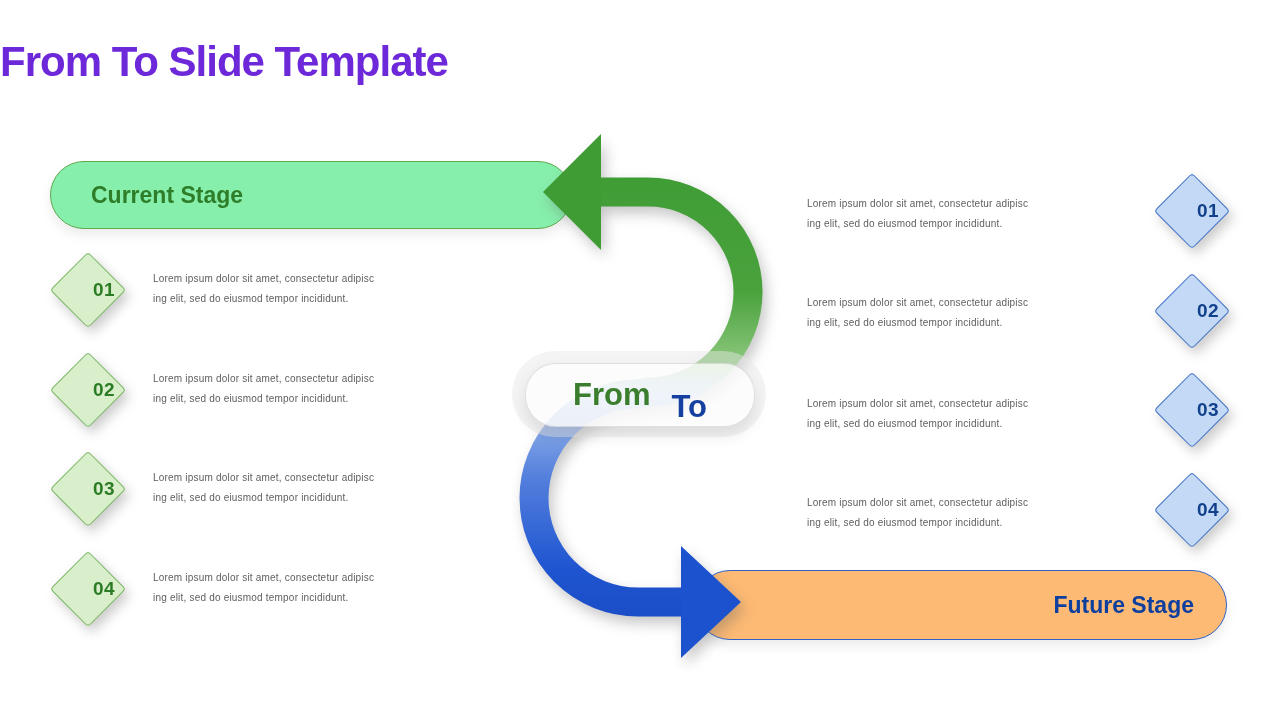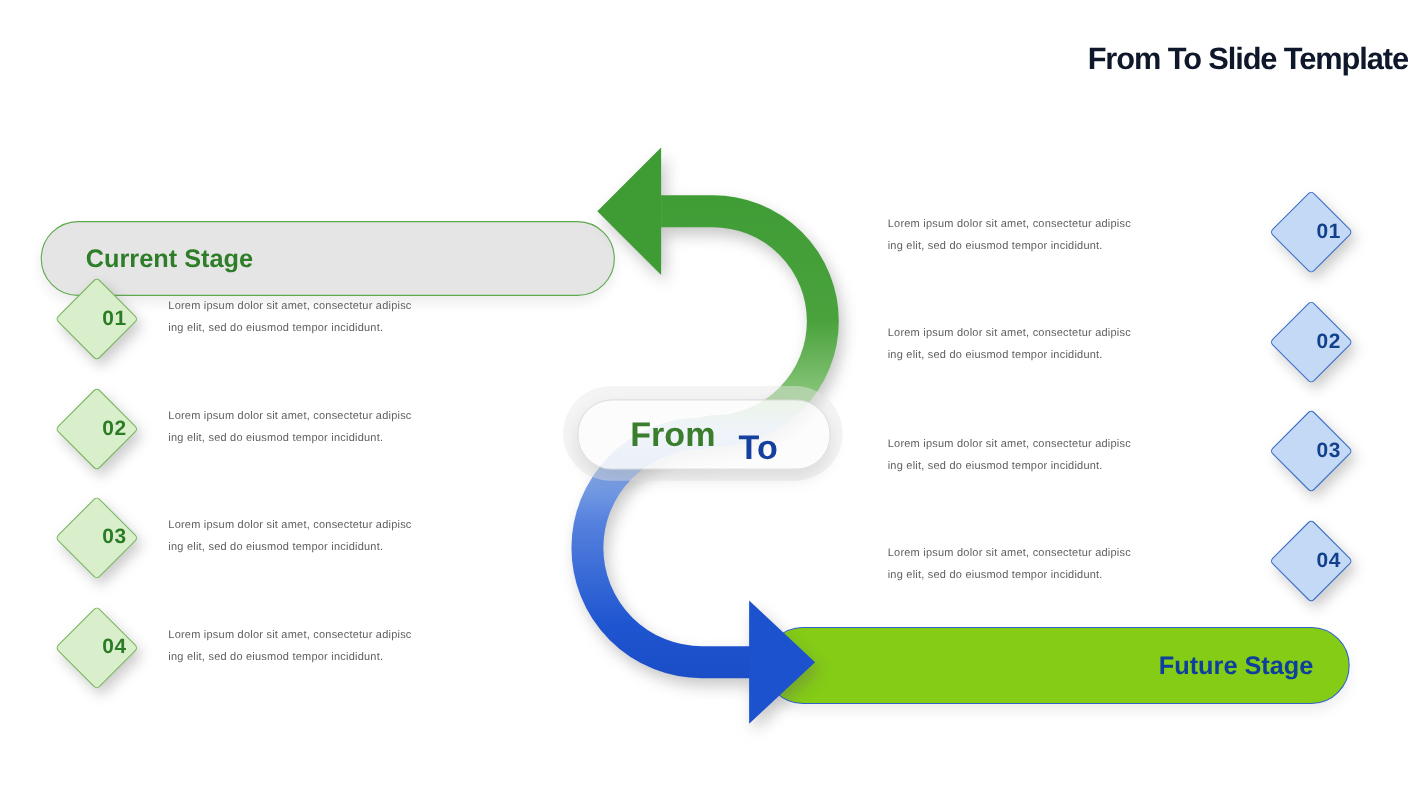--- a/index.html
+++ b/index.html
@@ -4,37 +4,37 @@
 <style>
   html,body{margin:0;padding:0;}
   body{
     width:1280px;height:720px;position:relative;overflow:hidden;
     background:#ffffff;font-family:"Liberation Sans", sans-serif;
   }
   .abs{position:absolute;}
 
   
   .slide-title{
-    left:0;top:38px;width:1280px;text-align:right;
-    font-size:28px;font-weight:700;letter-spacing:-1px;color:#0f172a;
+    left:0;top:38px;width:1280px;text-align:left;
+    font-size:42px;font-weight:700;letter-spacing:-1px;color:#6d28d9;
   }
 
   
   .banner{
     display:flex;align-items:center;box-sizing:border-box;
     box-shadow:0 6px 12px rgba(0,0,0,0.08);
   }
   .banner.current{
-    left:37px;top:161px;width:522px;height:68px;border-radius:34px;
-    background:#e5e5e5;border:1.5px solid #5fa94f;padding-left:40px;z-index:1;margin-top:40px;
+    left:50px;top:161px;width:522px;height:68px;border-radius:34px;
+    background:#86efac;border:1.5px solid #5fa94f;padding-left:40px;z-index:1;
   }
   .banner.current .banner-label{font-size:23px;font-weight:700;color:#2e7d28;}
   .banner.future{
     left:695px;top:570px;width:532px;height:70px;border-radius:35px;
-    background:#84cc16;border:1.5px solid #2f62c8;justify-content:flex-end;
+    background:#fdba74;border:1.5px solid #2f62c8;justify-content:flex-end;
     padding-right:32px;z-index:1;
   }
   .banner.future .banner-label{font-size:23px;font-weight:700;color:#0d3f9e;}
 
   
   .arrow-layer{left:0;top:0;width:1280px;height:720px;z-index:3;pointer-events:none;}
   .arrow-group{filter:drop-shadow(4px 7px 7px rgba(95,95,95,0.35));}
 
   
   .fromto-halo{

